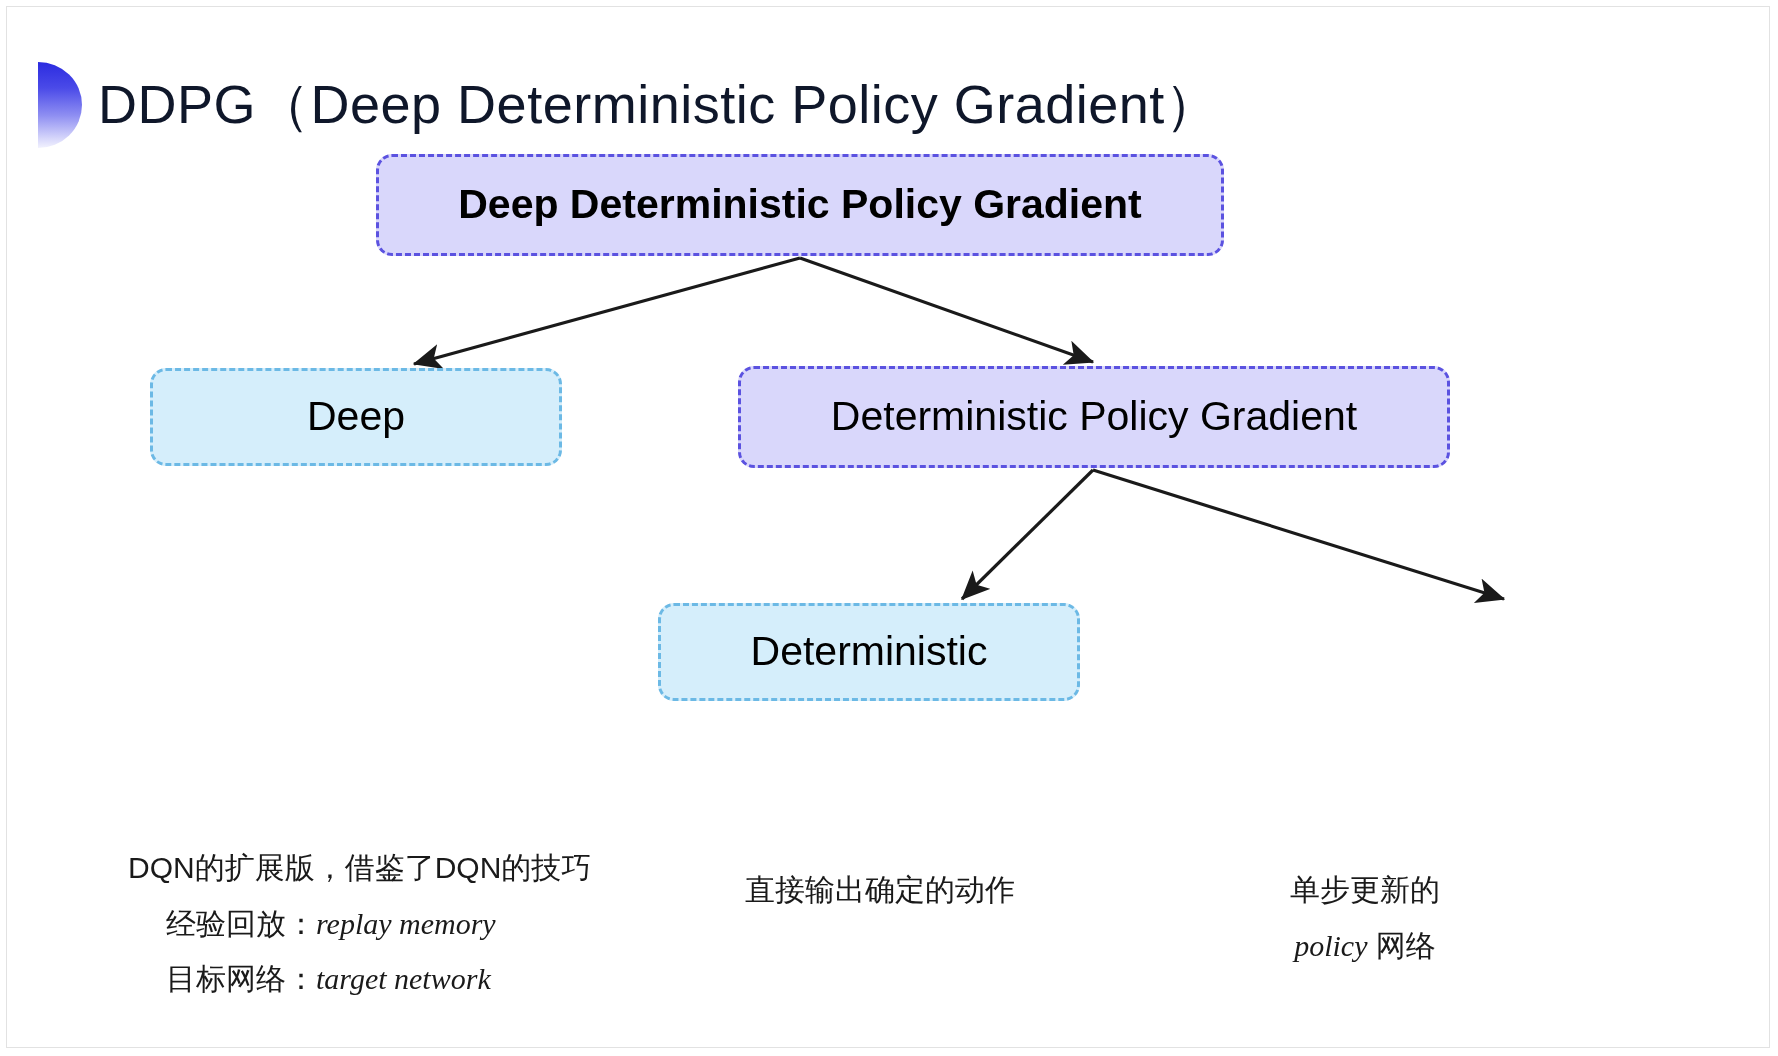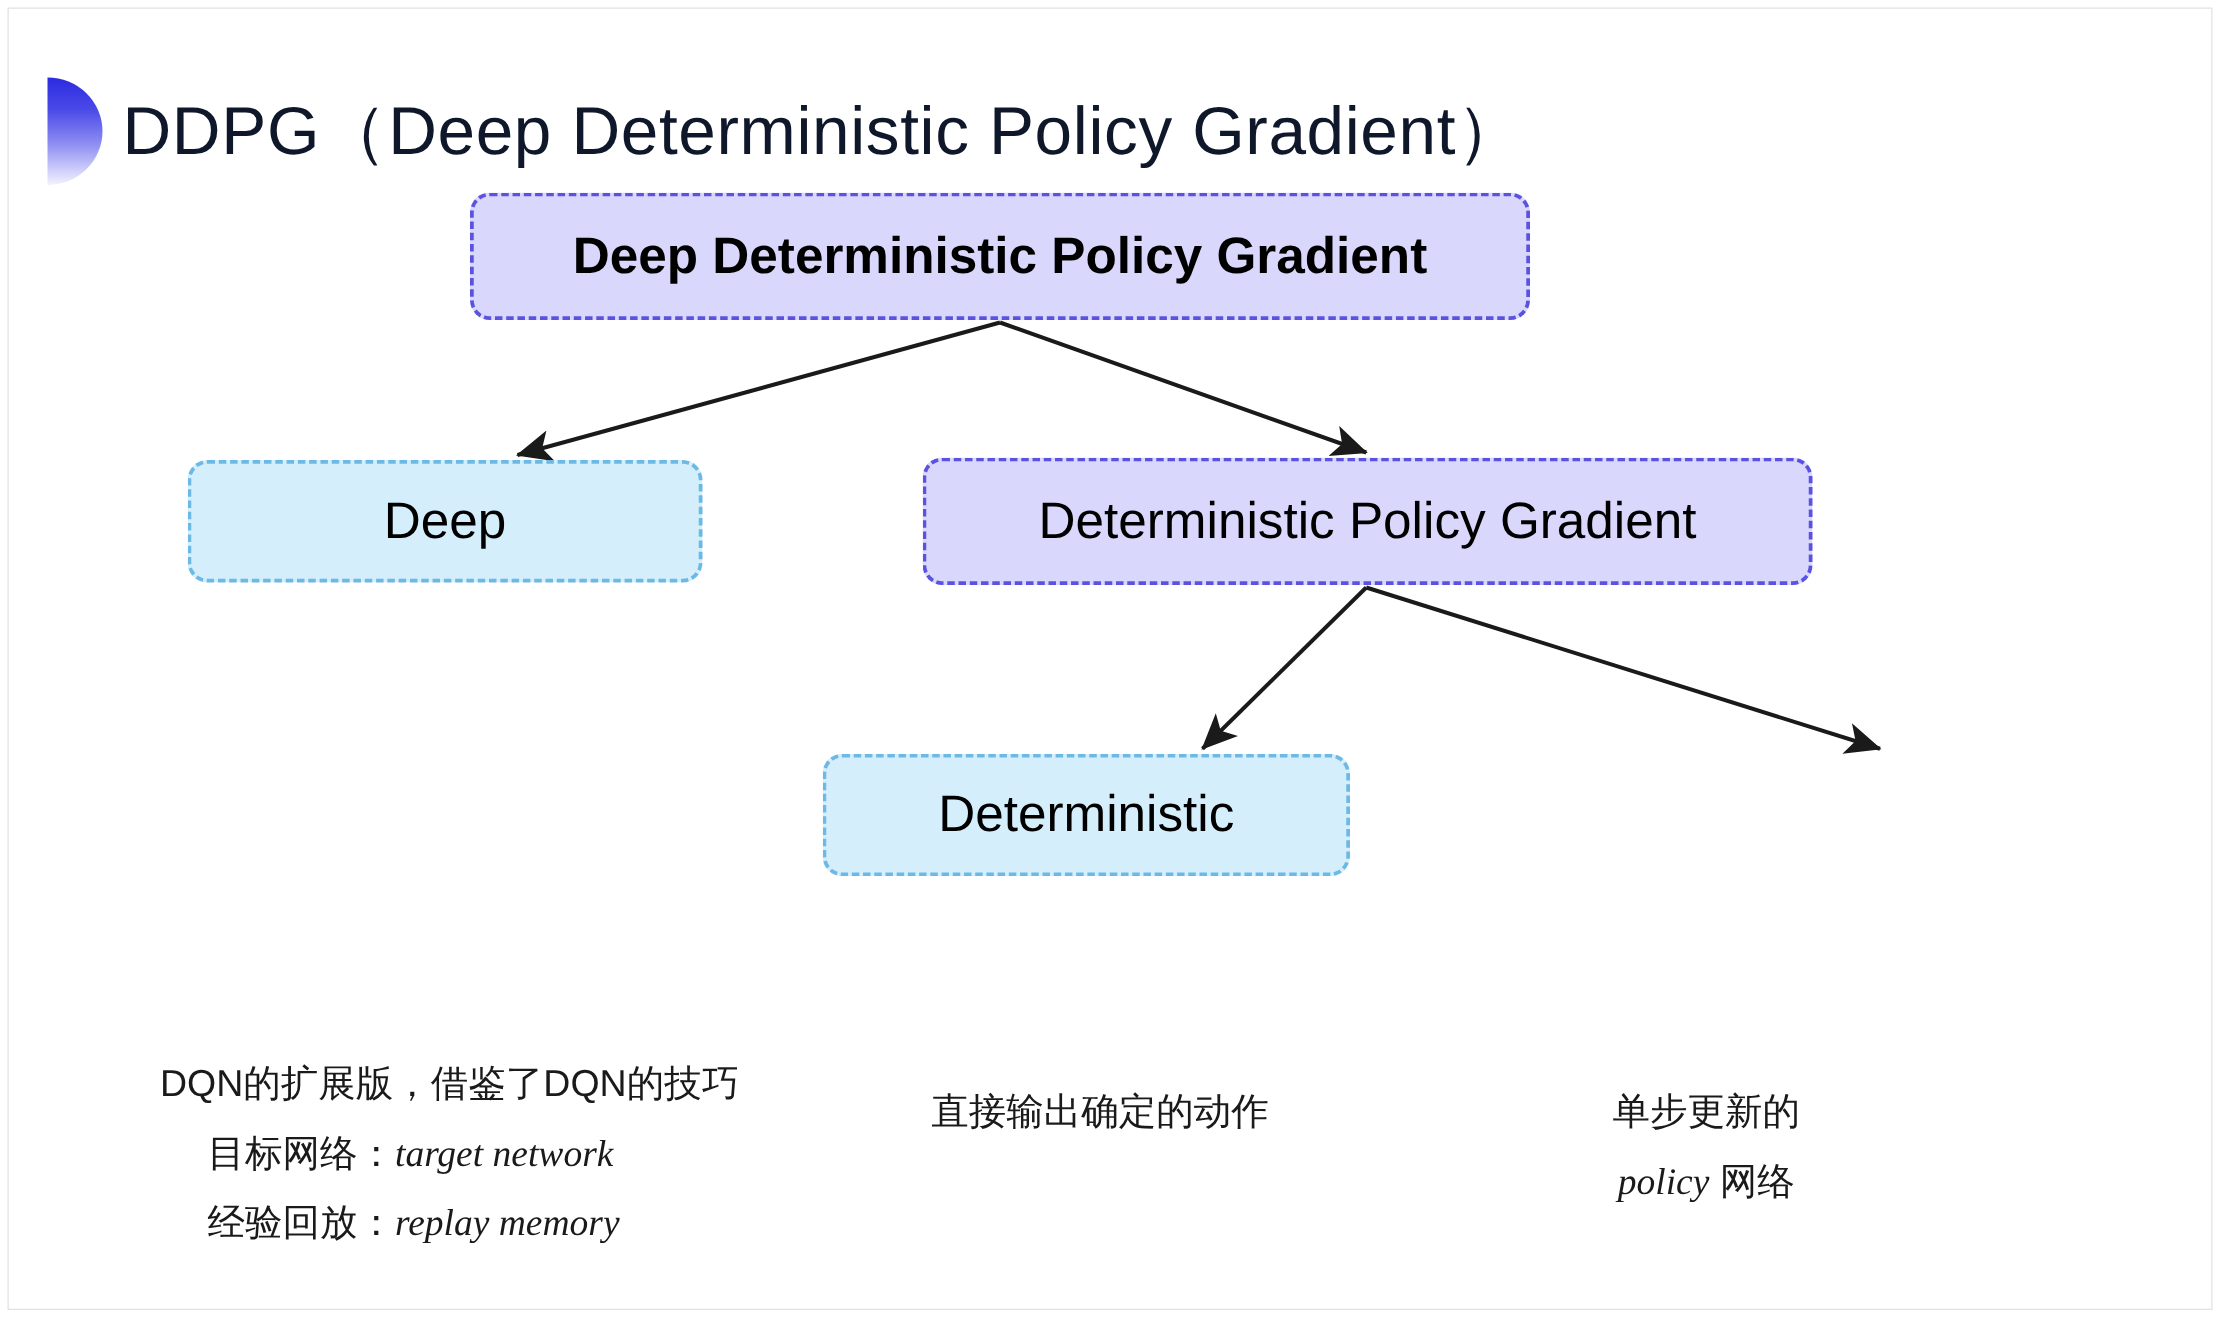--- a/index.html
+++ b/index.html
@@ -151,22 +151,22 @@
     <span>Deterministic Policy Gradient</span>
   </div>
 
   <div class="node cyan" id="node-det">
     <span>Deterministic</span>
   </div>
 
 
   <div class="annot" id="annot-left">
     <div class="line">DQN的扩展版，借鉴了DQN的技巧</div>
+    <div class="line indent"><span>经验回放：</span><span class="serif-it">replay memory</span></div>
     <div class="line indent"><span>目标网络：</span><span class="serif-it">target network</span></div>
-    <div class="line indent"><span>经验回放：</span><span class="serif-it">replay memory</span></div>
   </div>
 
   <div class="annot" id="annot-mid">
     <div class="line">直接输出确定的动作</div>
   </div>
 
   <div class="annot" id="annot-right">
     <div class="line">单步更新的</div>
     <div class="line"><span class="serif-it">policy</span><span> 网络</span></div>
   </div>

